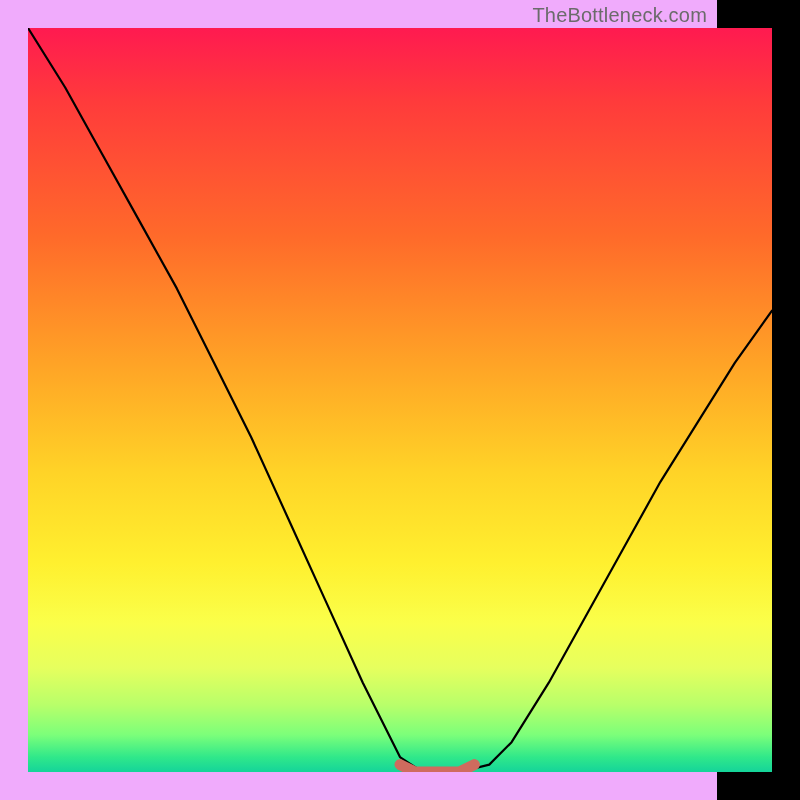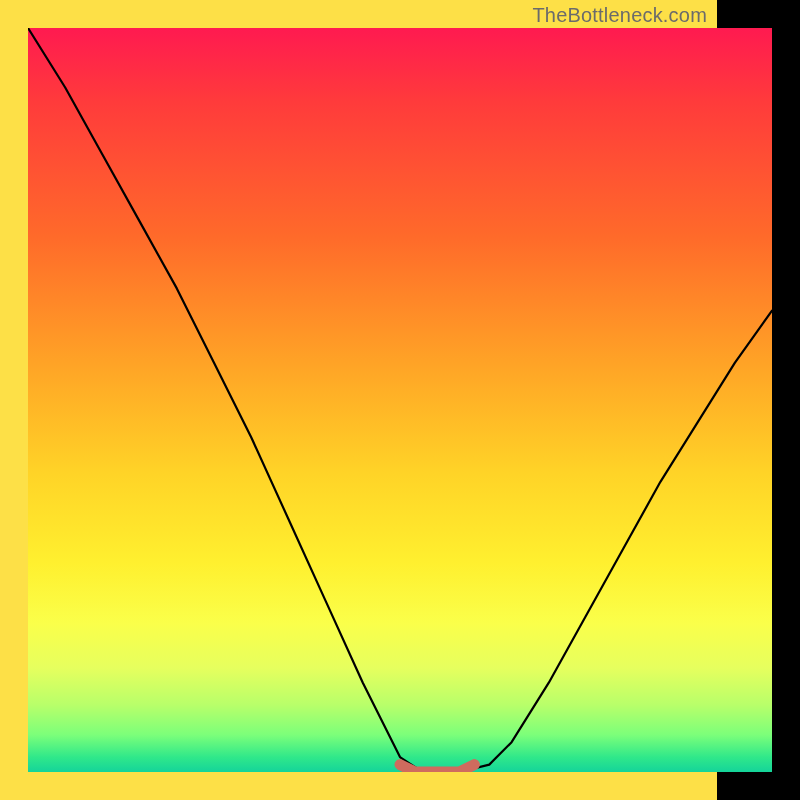--- a/index.html
+++ b/index.html
@@ -8,21 +8,21 @@
     width: 800px;
     height: 800px;
     overflow: hidden;
     background: #000;
     font-family: Arial, Helvetica, sans-serif;
   }
   .frame {
     position: relative;
     width: 717px;
     height: 800px;
-    background: #fde047;
+    background: #f0abfc;
   }
   .plot-area {
     position: absolute;
     left: 28px;
     top: 28px;
     width: 744px;
     height: 744px;
     overflow: hidden;
   }
   .gradient {

